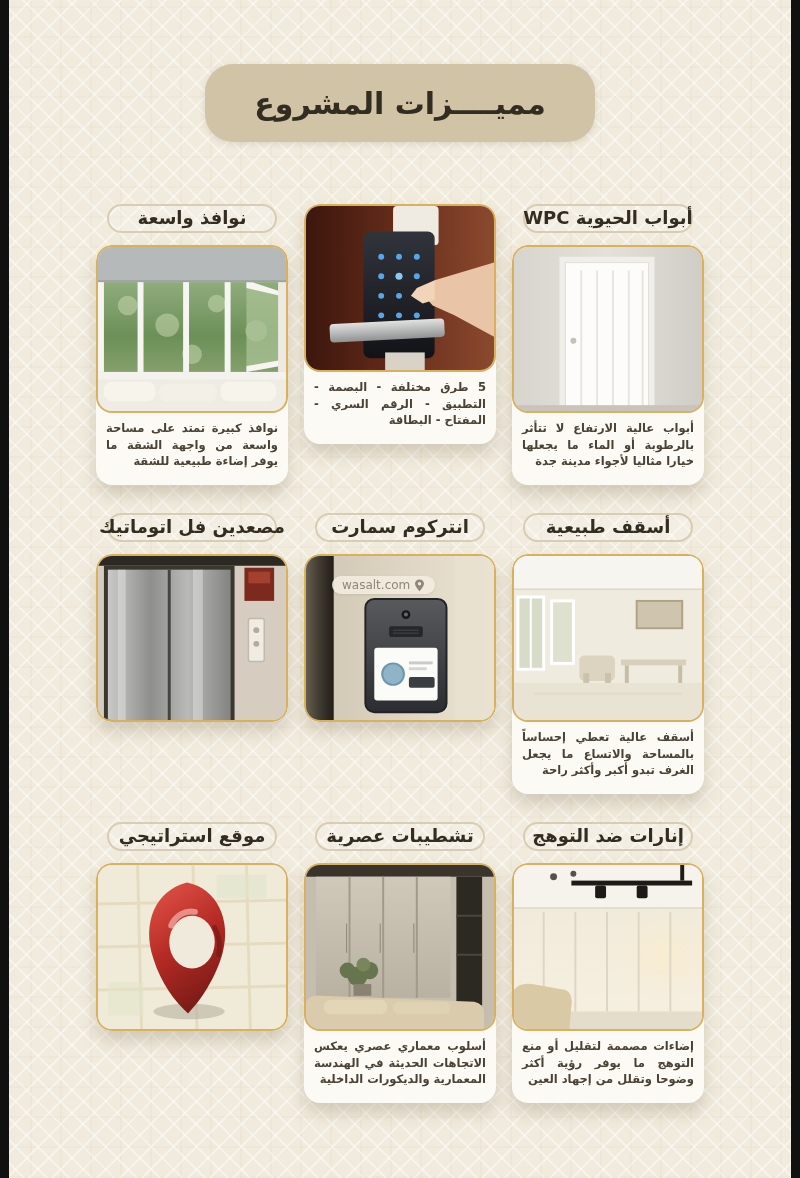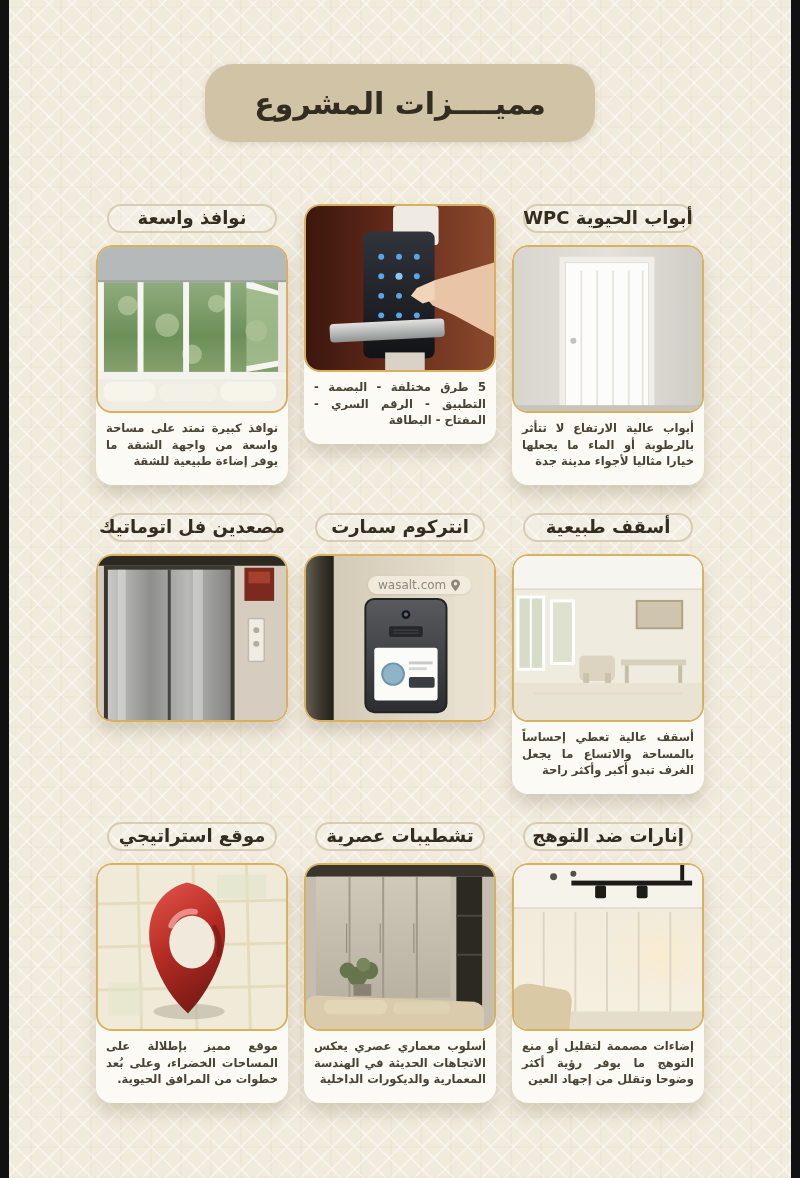--- a/index.html
+++ b/index.html
@@ -48,21 +48,21 @@
     height:168px;border:2px solid #d9b05e;border-radius:16px;
     overflow:hidden;box-sizing:border-box;background:#e8e4d8;
   }
   .photo svg{display:block;width:100%;height:100%;}
   .desc{
     margin:7px 10px 13px;min-height:52px;
     font-size:11.5px;font-weight:bold;color:#4a4335;
     line-height:1.45;text-align:justify;direction:rtl;
   }
   .watermark{
-    position:absolute;top:576px;left:368px;z-index:10;
+    position:absolute;top:576px;left:332px;z-index:10;
     background:rgba(242,237,223,.88);border-radius:10px;
     padding:2px 10px;display:flex;align-items:center;gap:4px;
     color:#8d887b;font-size:12px;
     box-shadow:0 1px 3px rgba(0,0,0,.08);
   }
 </style>
 </head>
 <body>
 
 <div class="edge-bar edge-left"></div>
@@ -415,17 +415,16 @@
           </g>
           <rect x="120" y="10" width="50" height="24" fill="#dfe5c9" opacity="0.6"></rect>
           <rect x="10" y="120" width="36" height="34" fill="#dfe5c9" opacity="0.5"></rect>
           <ellipse cx="92" cy="150" rx="36" ry="8" fill="#b3ac9a" opacity="0.55"></ellipse>
           <path d="M90 18 C58 26 44 60 56 96 C64 122 78 140 91 152 C103 140 119 116 126 90 C135 56 120 24 90 18 Z" fill="url(#g9r)"></path>
           <ellipse cx="95" cy="79" rx="23" ry="27" fill="#efeadc"></ellipse>
           <path d="M74 62 C78 52 88 46 98 48" stroke="#f3a49c" stroke-width="6" fill="none" stroke-linecap="round" opacity="0.8"></path>
           <path d="M118 64 C122 72 124 82 122 92" stroke="#6e1813" stroke-width="5" fill="none" stroke-linecap="round" opacity="0.6"></path>
         </svg>
       </div>
-      <p class="desc">موقع مميز بإطلالة على المساحات الخضراء، وعلى بُعد خطوات من المرافق الحيوية.</p>
     </div>
   </section>
 
 </main>
 
 </body></html>

